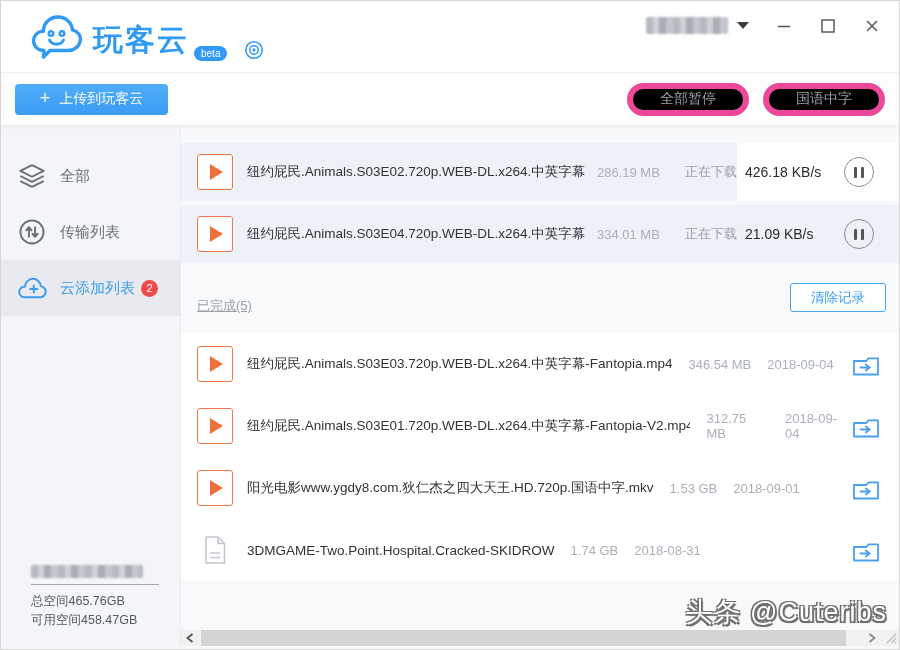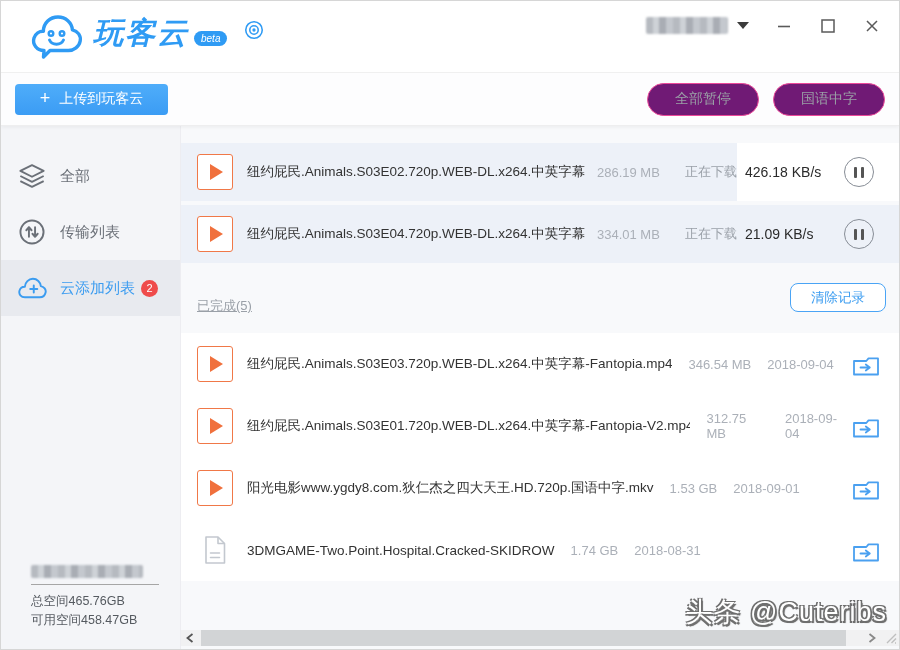--- a/index.html
+++ b/index.html
@@ -1,36 +1,36 @@
 <!DOCTYPE html>
 <html><head>
 <meta charset="utf-8">
 <style>
   * { margin:0; padding:0; box-sizing:border-box; }
   html,body { width:900px; height:650px; font-family:"Liberation Sans", sans-serif; }
   .window { position:relative; width:900px; height:650px; background:#ffffff; border:1px solid #d6d6d6; overflow:hidden; }
 
   
   .titlebar { height:72px; display:flex; align-items:center; padding:0 18px 0 28px; background:#fff; border-bottom:1px solid #f0f0f0; }
-  .logo-group { display:flex; align-items:flex-start;font-style:italic; }
+  .logo-group { display:flex; align-items:flex-end; }
   .logo-cloud { width:54px; height:48px; }
   .app-name { font-size:30px; font-weight:bold; color:#2f9bf4; margin-left:10px; letter-spacing:2px; }
   .beta-badge { background:#2f9bf4; color:#fff; font-size:10px; padding:2px 7px; border-radius:8px; margin-left:5px; margin-top:18px; }
   .beacon { width:22px; height:22px; margin-left:16px; margin-top:6px; }
   .win-controls { margin-left:auto; display:flex; align-items:center; margin-top:-22px; }
   .blur-block { background:repeating-linear-gradient(90deg,#b6bac0 0 7px,#ced2d7 7px 13px,#a9adb4 13px 20px,#c4c8ce 20px 27px); filter:blur(1.2px); border-radius:2px; }
   .account-blur { width:82px; height:17px; }
   .caret { width:0; height:0; border-left:6px solid transparent; border-right:6px solid transparent; border-top:7px solid #3c3c3c; margin-left:9px; }
   .wc-btn { width:18px; height:18px; display:flex; align-items:center; justify-content:center; margin-left:26px; cursor:pointer; }
 
   
   .toolbar { height:53px; display:flex; align-items:center; padding:0 14px; background:#fdfdfe; border-bottom:1px solid #eeeeef; box-shadow:0 2px 3px rgba(0,0,0,0.04); position:relative; z-index:2; }
   .upload-btn { width:153px; height:31px; background:linear-gradient(180deg,#4fadfa,#3b9cf4); color:#fff; font-size:14px; border:none; border-radius:4px; display:flex; align-items:center; justify-content:center; cursor:pointer; }
   .upload-btn .plus { font-size:18px; font-weight:400; margin-right:9px; margin-top:-2px; }
-  .pill-btn { height:33px; padding:0 27px; background:#701a75; border:1px solid #ec4899; border-radius:17px; color:#9aa0a6; font-size:14px; cursor:pointer; }
+  .pill-btn { height:33px; padding:0 27px; background:#000000; border:6px solid #ec4899; border-radius:17px; color:#9aa0a6; font-size:14px; cursor:pointer; }
   .toolbar-right { margin-left:auto; display:flex; gap:14px; }
 
   
   .body { display:flex; height:524px; }
   .sidebar { position:relative; width:180px; background:#f4f5f8; border-right:1px solid #ededf1; padding-top:22px; flex:none; }
   .side-item { height:56px; display:flex; align-items:center; padding-left:16px; color:#6b7078; font-size:15px; cursor:pointer; }
   .side-item .s-icon { width:30px; height:30px; margin-right:13px; display:flex; align-items:center; justify-content:center; }
   .side-item.active { background:#e8eaef; color:#3b9cf0; }
   .badge { min-width:17px; height:17px; border-radius:9px; background:#ef4b4b; color:#fff; font-size:11px; display:flex; align-items:center; justify-content:center; margin-left:6px; padding:0 4px; }
   .storage { position:absolute; left:30px; bottom:20px; }
@@ -48,21 +48,21 @@
   .dl-name { margin-left:14px; width:338px; font-size:13.5px; color:#333; white-space:nowrap; overflow:hidden; flex:none; }
   .dl-size { margin-left:12px; width:80px; font-size:13px; color:#abb0b8; flex:none; }
   .dl-status { margin-left:8px; font-size:13px; color:#9aa0a8; }
   .right-zone { position:absolute; right:0; top:0; width:162px; height:100%; display:flex; align-items:center; }
   .right-zone.highlight { background:#ffffff; }
   .dl-speed { margin-left:8px; width:95px; font-size:14px; color:#2b2b2b; }
   .pause-btn { width:30px; height:30px; border:1.6px solid #878d96; border-radius:50%; display:flex; align-items:center; justify-content:center; gap:4px; background:transparent; cursor:pointer; margin-left:4px; }
   .pause-bar { width:3.2px; height:11px; background:#555; border-radius:1px; }
 
   .completed-head { position:relative; margin-top:24px; height:30px; display:flex; align-items:center; }
-  .clear-btn { position:absolute; right:13px; top:-4px; height:29px; padding:0 20px; background:#fff; border:1px solid #4aa4f5; border-radius:8px; color:#3b9cf0; font-size:13.5px; cursor:pointer; }
+  .clear-btn { position:absolute; right:13px; top:-4px; height:29px; padding:0 20px; background:#fff; border:1px solid #4aa4f5; border-radius:3px; color:#3b9cf0; font-size:13.5px; cursor:pointer; }
   .cp-rows { margin-top:16px; }
   .cp-row { height:62px; background:#ffffff; display:flex; align-items:center; padding-left:16px; }
   .cp-name { margin-left:14px; font-size:13.5px; color:#333; white-space:nowrap; overflow:hidden; max-width:455px; }
   .cp-size { margin-left:16px; font-size:13px; color:#abb0b8; }
   .cp-date { margin-left:16px; font-size:13px; color:#abb0b8; }
   .folder-btn { margin-left:auto; margin-right:18px; width:30px; height:28px; background:none; border:none; cursor:pointer; flex:none; }
   .doc-tile { width:36px; height:36px; display:flex; align-items:center; justify-content:center; flex:none; }
 
   
   .hscroll { position:absolute; left:0; right:0; bottom:4px; height:16px; background:#f1f1f2; display:flex; align-items:center; }

